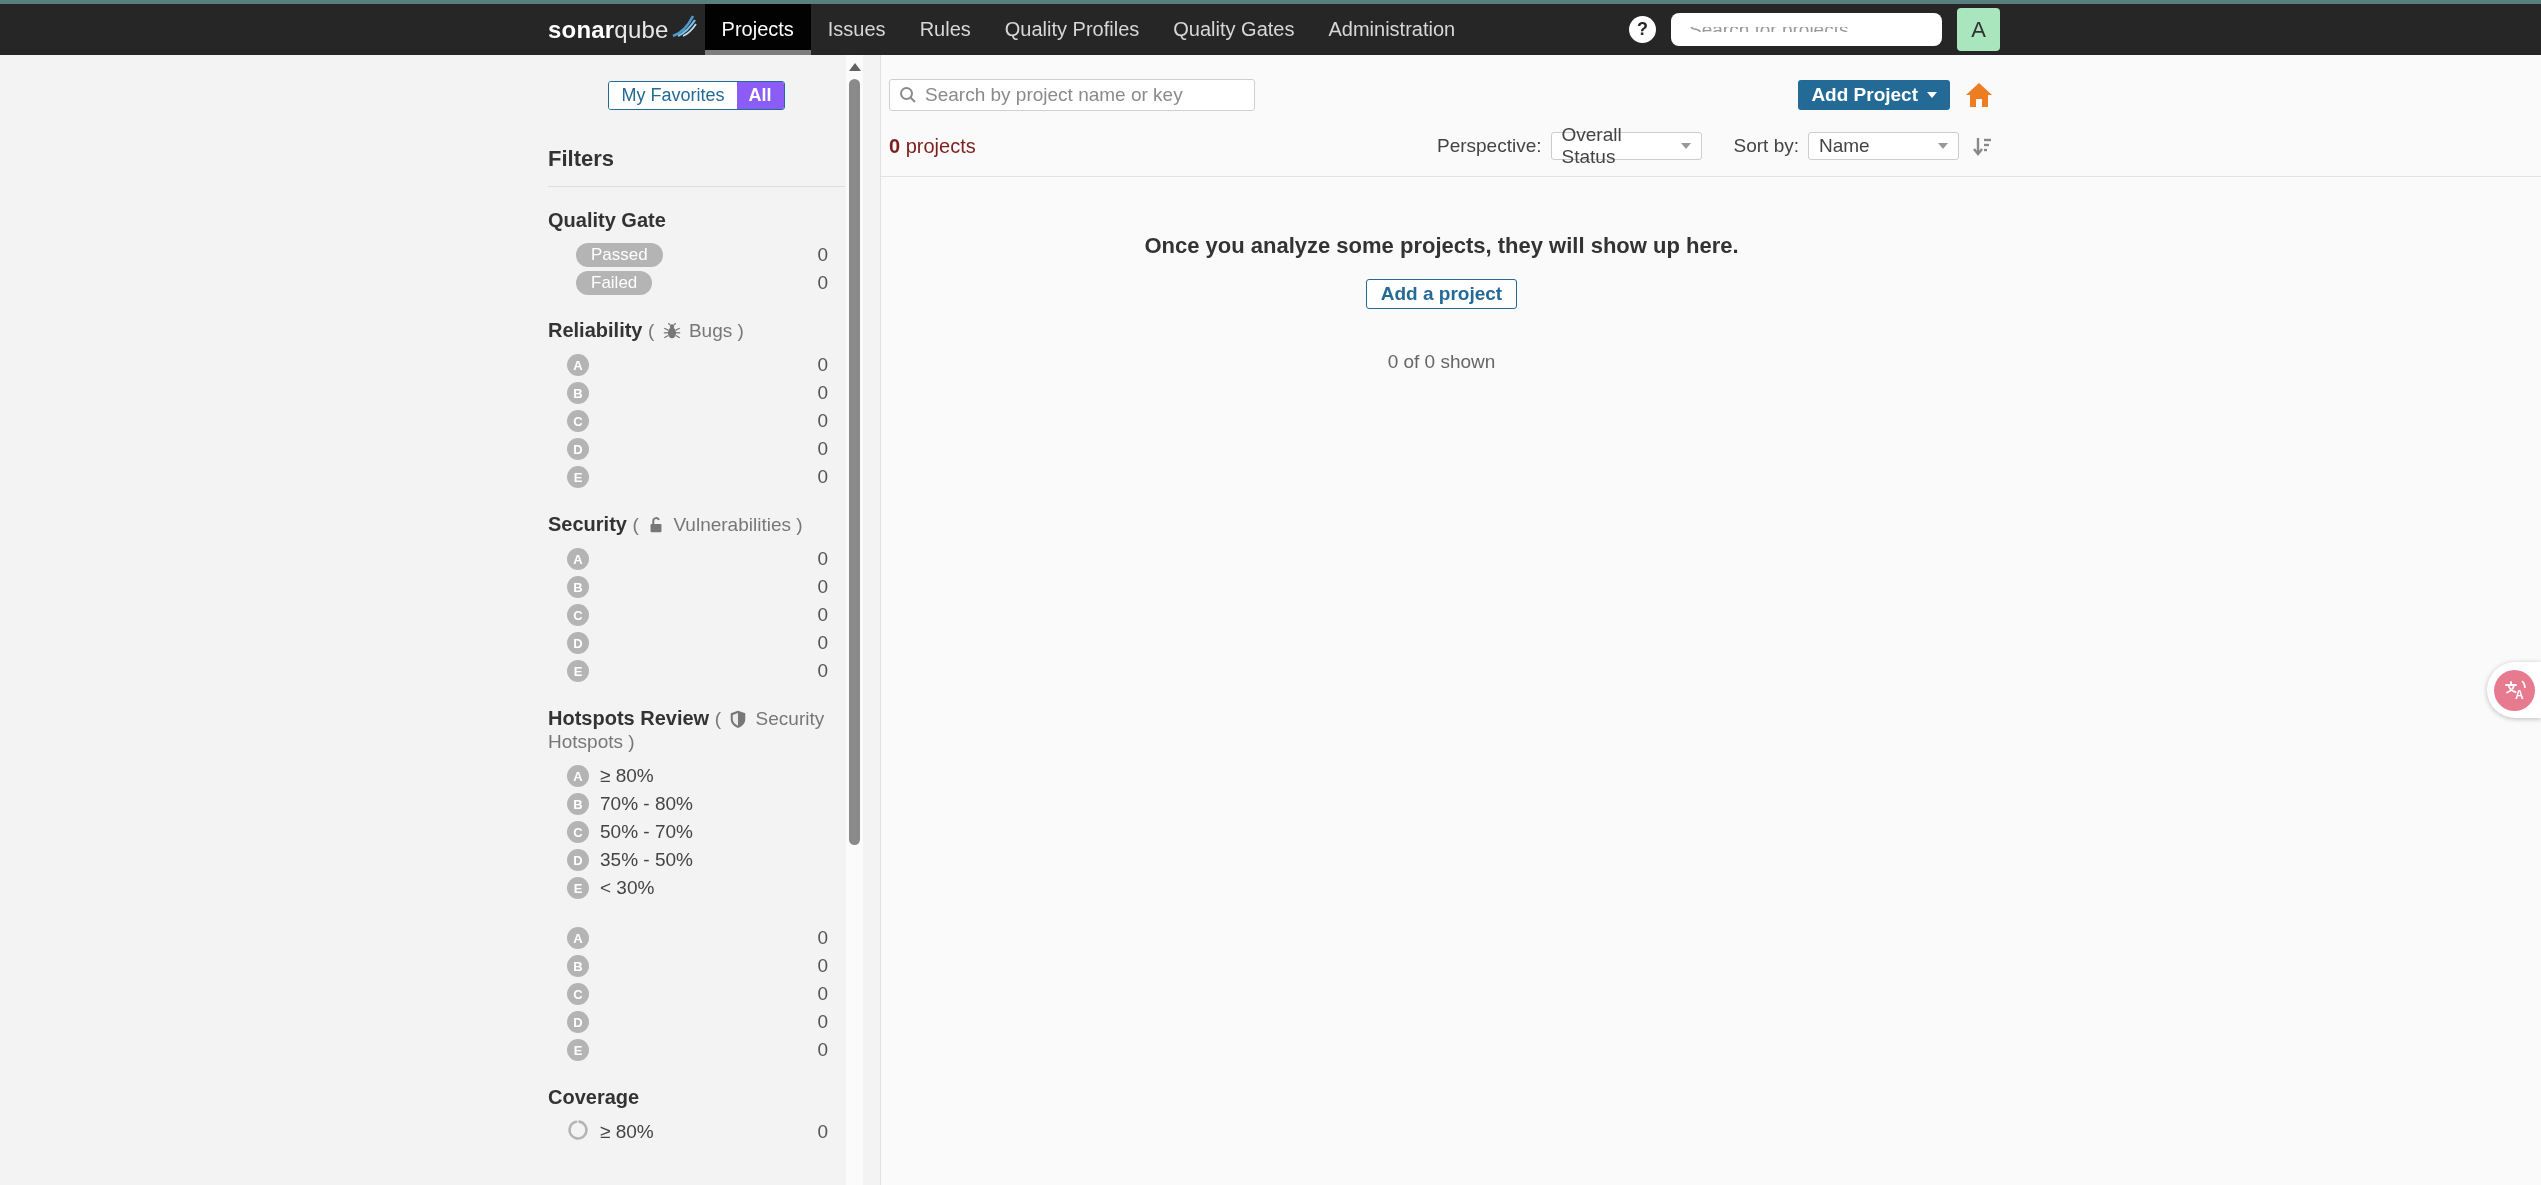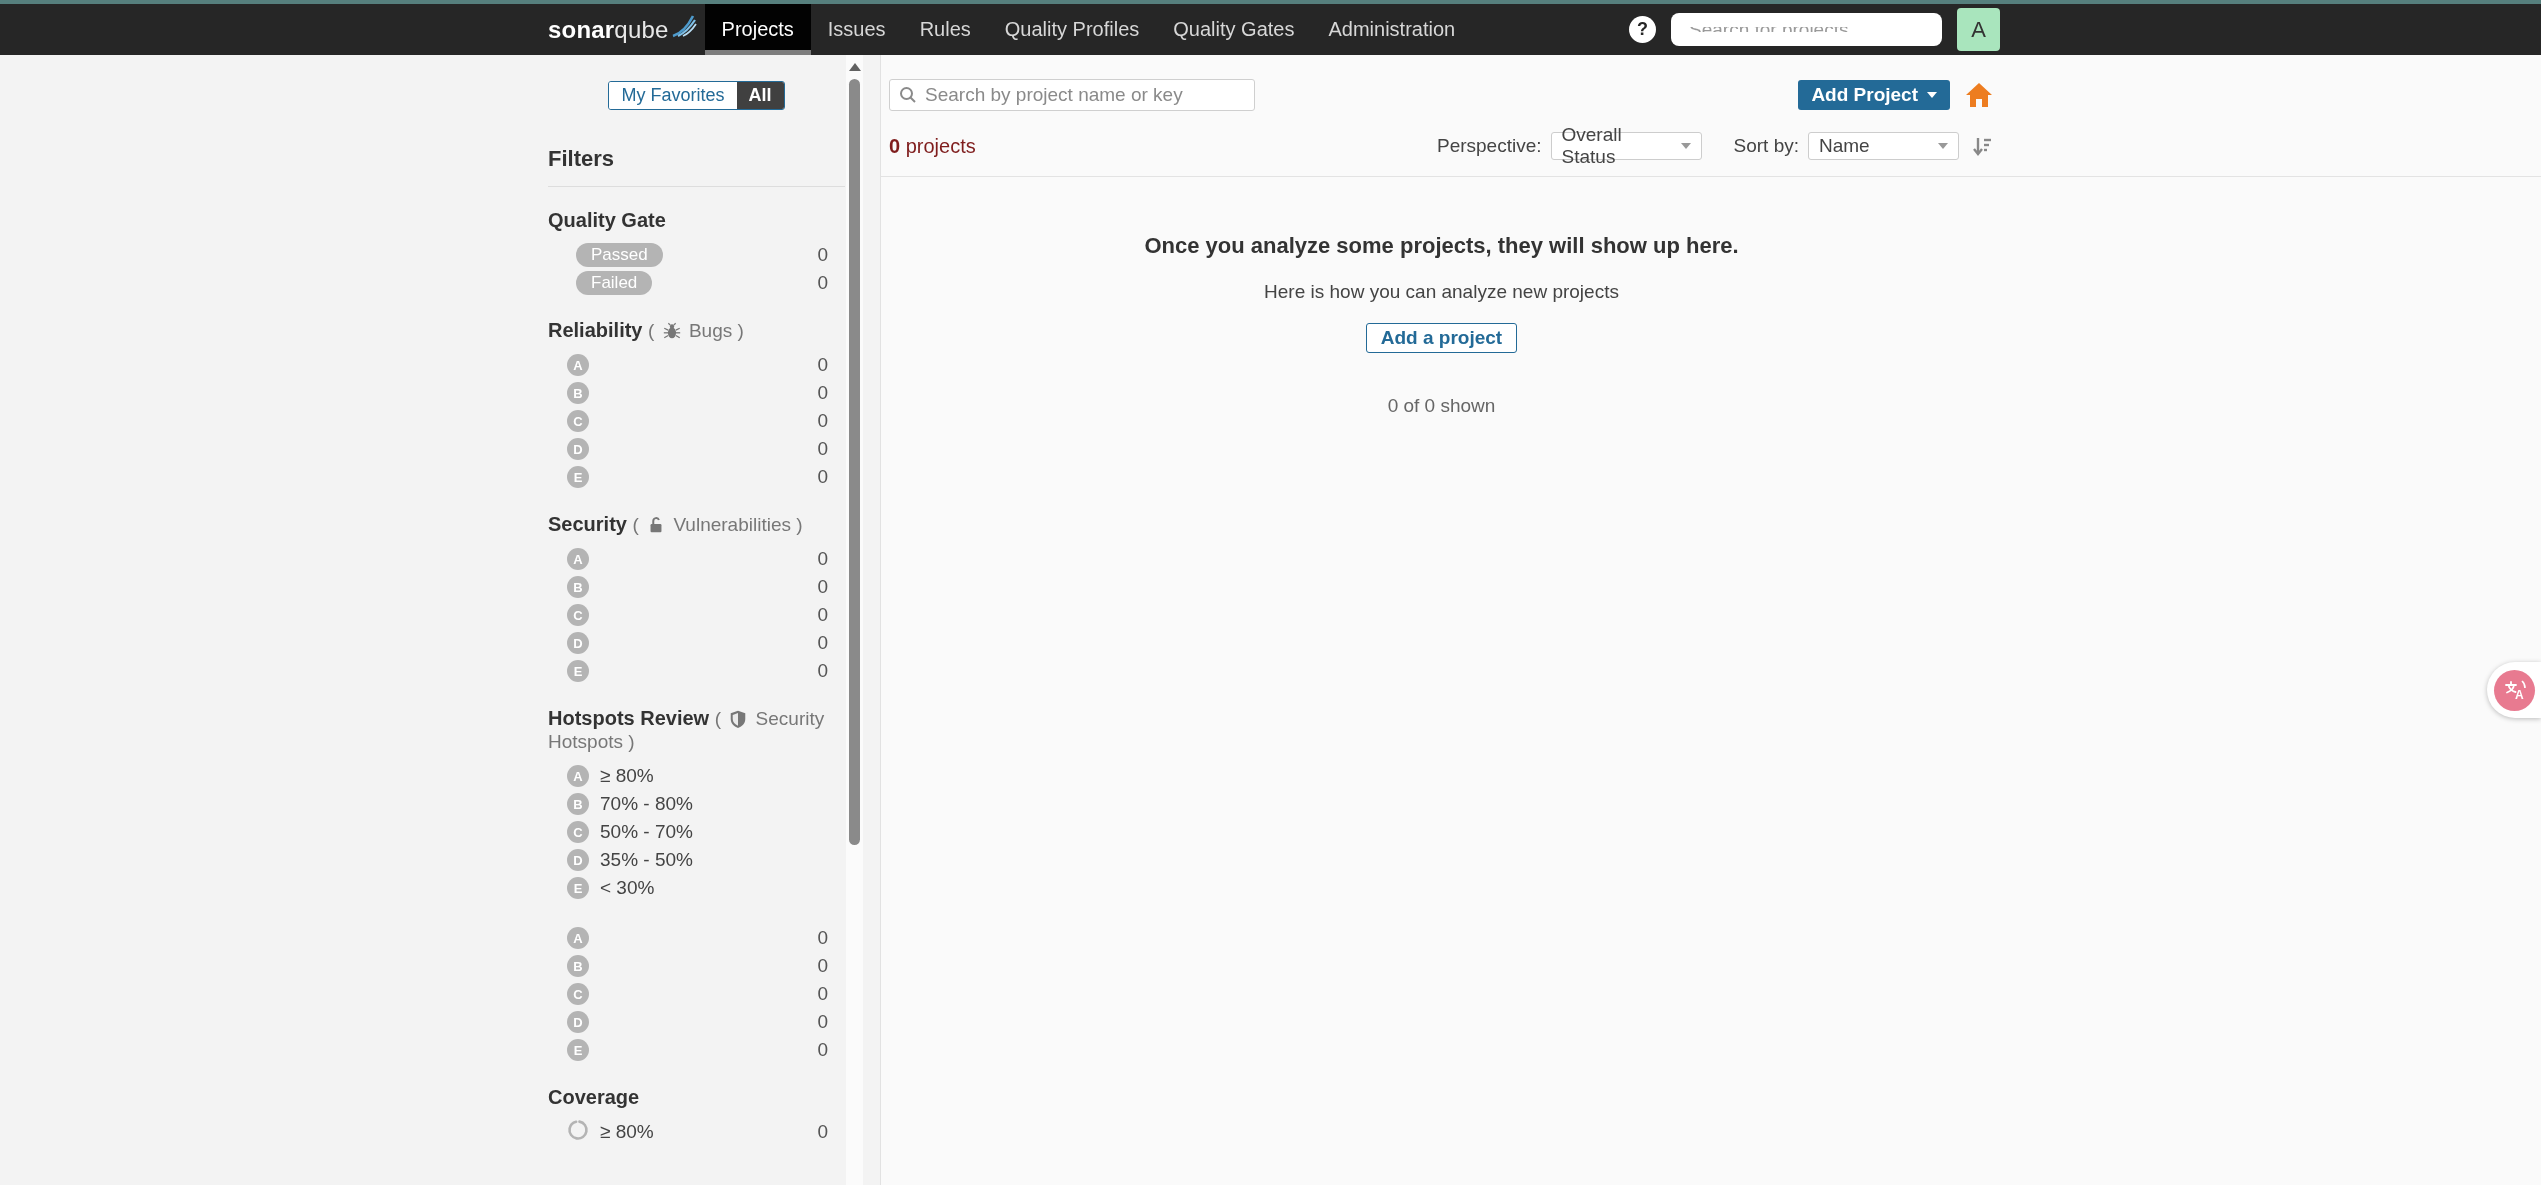--- a/index.html
+++ b/index.html
@@ -29,21 +29,21 @@
   .page { display:flex; height:1130px; }
   .left-panel { width:880px; background:#f3f3f3; position:relative; flex-shrink:0; }
   .main-panel { flex:1; background:#fafafa; border-left:1px solid #e2e2e2; position:relative; }
 
   
   .filters-col { margin-left:548px; width:297px; padding-top:26px; }
   .toggle-row { display:flex; justify-content:center; }
   .toggle { display:flex; border:1px solid #236a97; border-radius:3px; overflow:hidden; height:29px; }
   .toggle-seg { display:flex; align-items:center; padding:0 12px; font-size:18px; cursor:pointer; }
   .toggle-seg.inactive { background:#fff; color:#236a97; }
-  .toggle-seg.active { background:#404040; color:#fff; font-weight:bold; }
+  .toggle-seg.active { background:#8b5cf6; color:#fff; font-weight:bold; }
   .filters-title { margin-top:36px; font-size:22px; font-weight:bold; color:#333; }
   .filters-hr { margin-top:14px; border:none; border-top:1px solid #ddd; }
   .facet { margin-top:22px; }
   .facet-header { font-size:20px; color:#777; }
   .facet-title { font-weight:bold; color:#333; }
   .facet-sub { font-size:19px; color:#777; }
   .facet-sub svg { vertical-align:-4px; margin:0 2px; }
   .facet-rows { margin-top:9px; }
   .facet-row { display:flex; align-items:center; height:28px; padding-left:19px; width:280px; cursor:pointer; }
   .rating-circle { width:22px; height:22px; border-radius:50%; background:#b4b4b4; color:#fff; font-size:13px; font-weight:bold; display:flex; align-items:center; justify-content:center; flex-shrink:0; }
@@ -335,21 +335,20 @@
                 <line x1="14" y1="11" x2="19" y2="11" stroke="#888" stroke-width="2.4"></line>
                 <line x1="14" y1="16" x2="17" y2="16" stroke="#888" stroke-width="2.4"></line>
               </svg>
           </span>
         </span>
       </div>
     </div>
 
     <div class="empty-state">
       <div class="empty-title">Once you analyze some projects, they will show up here.</div>
-      <div class="empty-sub">Here is how you can analyze new projects</div>
       <button class="empty-btn">Add a project</button>
       <div class="empty-footer">0 of 0 shown</div>
     </div>
   </div>
 </div>
 
 <div class="translate-fab">
   <span class="translate-circle">
     <svg width="26" height="26" viewBox="0 0 26 26">
       <path d="M4 8 H14 M9 5 V8 M6.5 8 C7 12 11 14.5 13.5 15" stroke="#fff" stroke-width="1.8" fill="none" stroke-linecap="round"></path>

